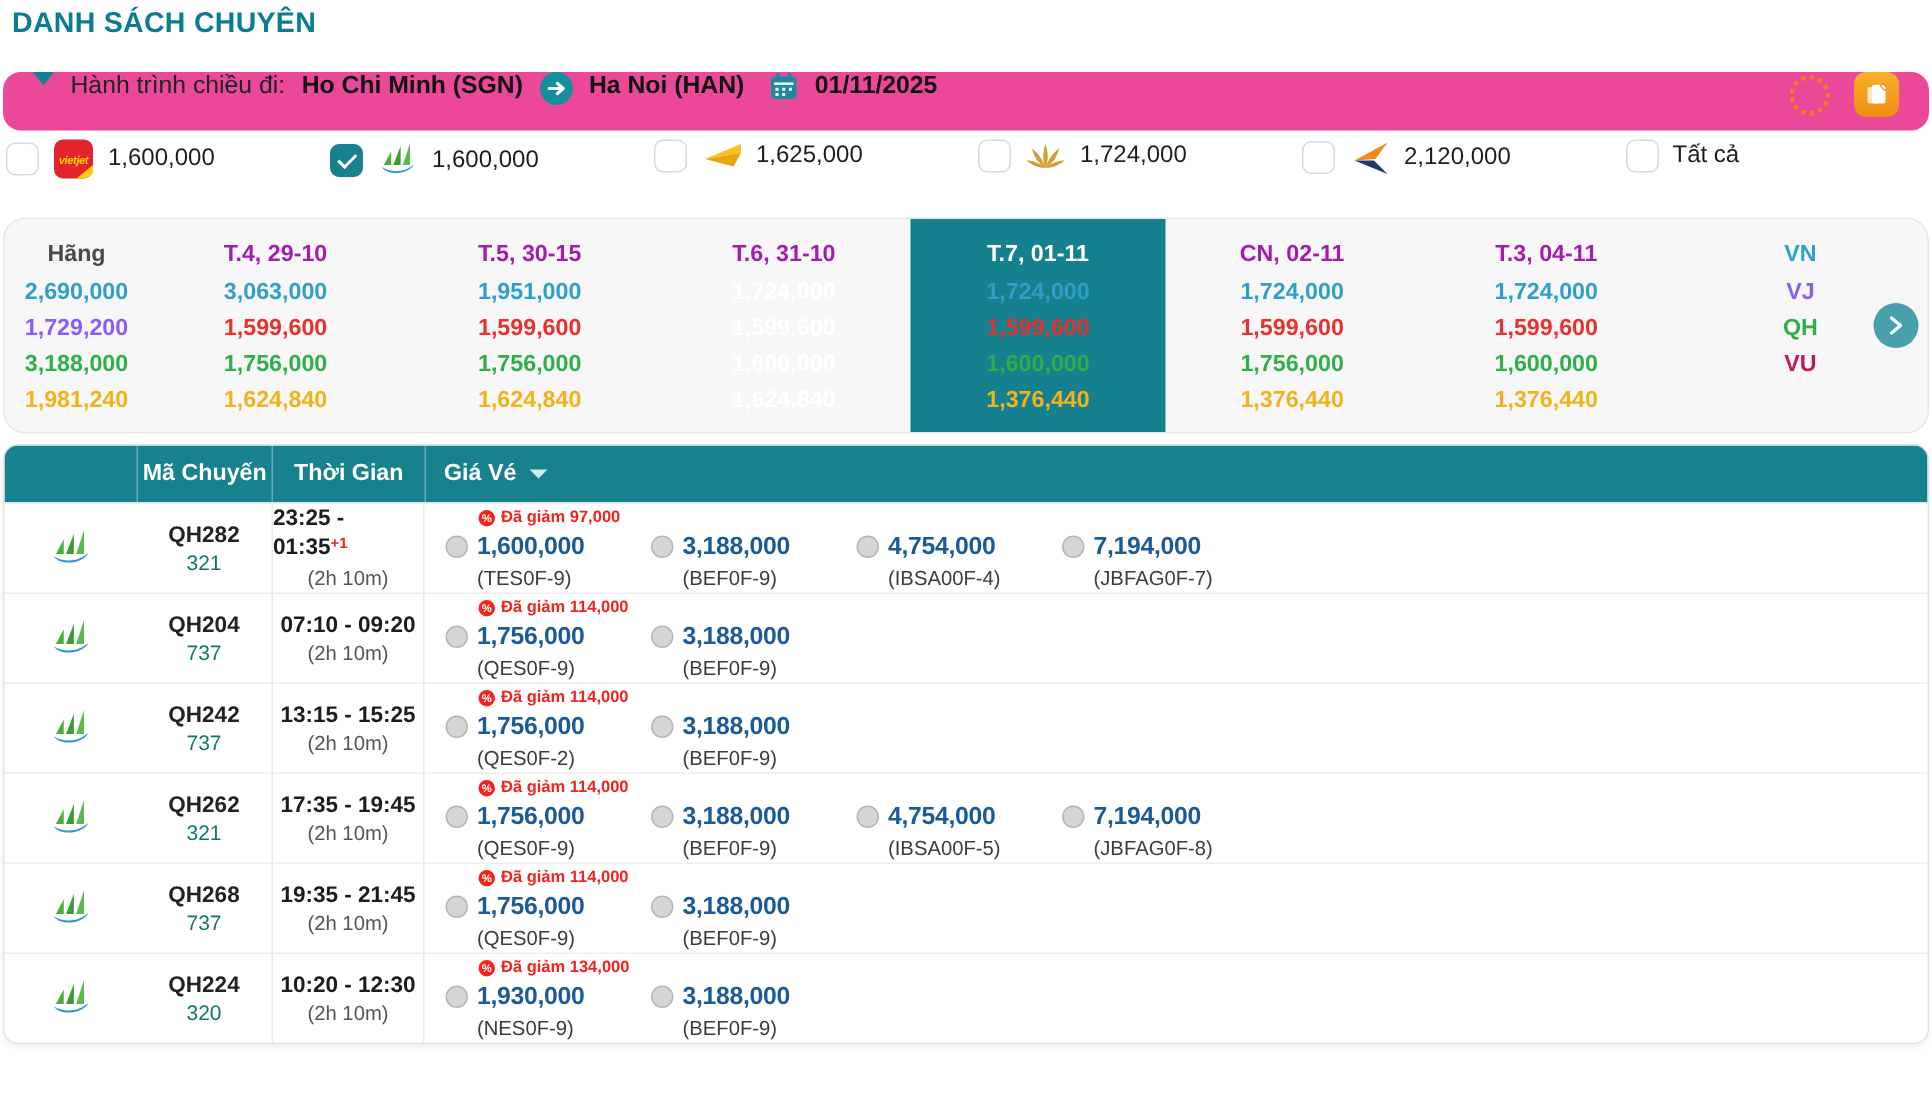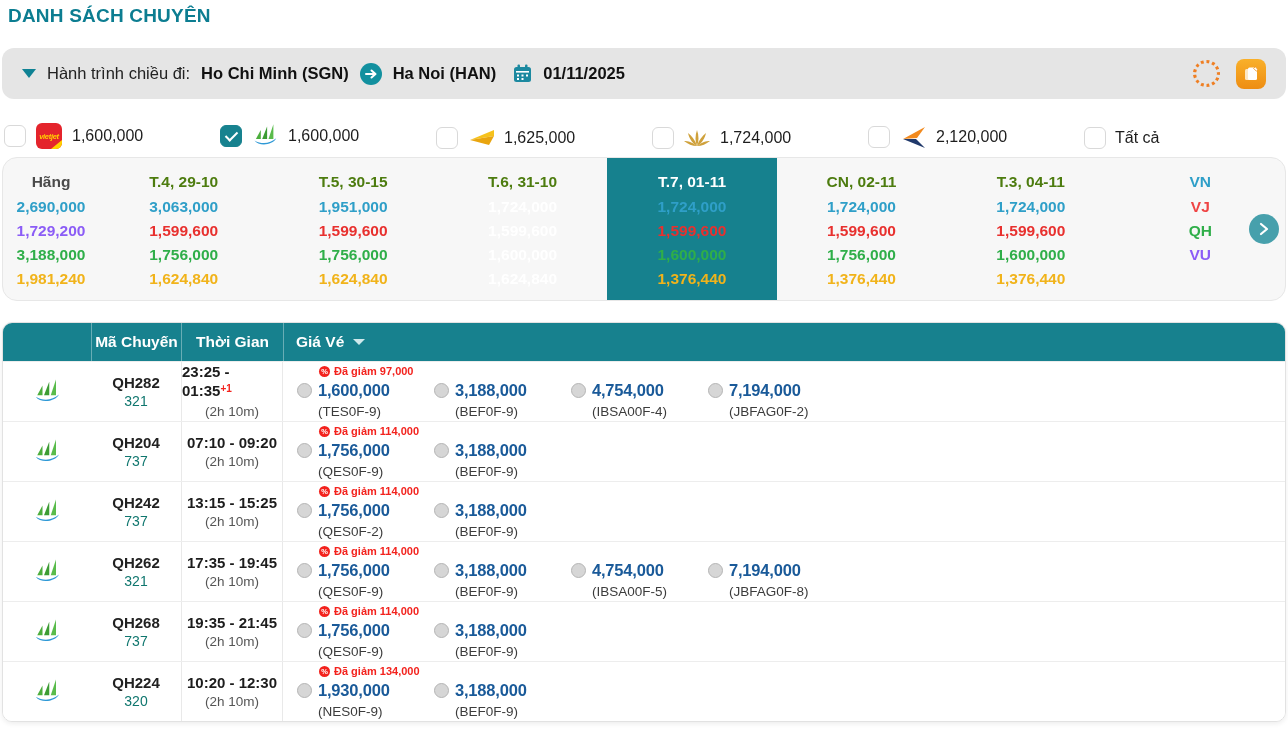--- a/index.html
+++ b/index.html
@@ -11,36 +11,36 @@
   .page{padding:0 2px;}
 
   
   .page-title{
     margin:4px 0 0 6px;height:24px;line-height:24px;
     font-size:19px;font-weight:bold;color:#0c7d91;letter-spacing:.2px;
   }
 
   
   .journey-bar{
-    margin-top:20px;height:51px;border-radius:12px;background:#e5e5e5;
-    display:flex;align-items:center;padding:0 20px;gap:11px;font-size:16.5px;
+    margin-top:20px;height:39px;border-radius:12px;background:#ec4899;
+    display:flex;align-items:flex-start;padding:0 20px;gap:11px;font-size:16.5px;
   }
   .caret-down{width:0;height:0;border-left:7px solid transparent;border-right:7px solid transparent;
     border-top:9px solid #0f8294;cursor:pointer;}
   .journey-strong{font-weight:600;color:#111;}
   .route-arrow{width:22px;height:22px;border-radius:50%;background:#12909f;display:flex;
     align-items:center;justify-content:center;flex:0 0 auto;}
   .cal-ic{display:flex;align-items:center;margin-left:6px;}
   .journey-right{margin-left:auto;display:flex;align-items:center;gap:16px;}
   .spinner{width:21px;height:21px;border-radius:50%;border:3px dotted #ef7f23;}
   .notes-btn{width:30px;height:30px;border-radius:8px;background:linear-gradient(180deg,#f9b02a,#ee8d12);
     display:flex;align-items:center;justify-content:center;cursor:pointer;}
 
   
-  .filter-row{margin-top:6px;height:44px;display:flex;align-items:flex-end;padding-left:2px;}
+  .filter-row{margin-top:6px;height:44px;display:flex;align-items:flex-start;padding-left:2px;}
   .filter-item{display:flex;align-items:center;gap:9px;width:216px;cursor:pointer;}
   .filter-item:last-child{width:auto;}
   .cb{width:22px;height:22px;border:1.5px solid #d9d9d9;border-radius:6px;background:#fff;
     box-sizing:border-box;flex:0 0 auto;position:relative;}
   .cb.checked{background:#17828f;border-color:#17828f;}
   .cb.checked::after{content:"";position:absolute;left:7px;top:3px;width:5px;height:10px;
     border:solid #fff;border-width:0 2.5px 2.5px 0;transform:rotate(45deg);}
   .logo-slot{width:28px;display:flex;justify-content:center;align-items:center;flex:0 0 auto;}
   .filter-label{font-size:16px;color:#1d1d1d;}
 
@@ -52,29 +52,29 @@
     border-bottom:9px solid #ffd100;border-left:11px solid transparent;}
 
   
   .fare-cal{margin-top:8px;height:144px;box-sizing:border-box;border:1px solid #e7e7e7;border-radius:15px;
     background:#f7f7f7;position:relative;}
   .cal-overlay{position:absolute;top:0;bottom:0;left:calc(96px + (100% - 96px)*3/7);
     width:calc((100% - 96px)/7);background:#16818e;}
   .cal-grid{position:relative;display:grid;grid-template-columns:96px repeat(7,1fr);
     grid-template-rows:27px repeat(4,24px);padding:10px 0;align-items:center;}
   .cal-cell{text-align:center;font-size:15.5px;font-weight:600;line-height:24px;}
-  .cal-h{color:#4d7c0f;cursor:pointer;}
+  .cal-h{color:#a21caf;cursor:pointer;}
   .cal-corner{color:#4a4a4a;}
   .cal-cell.sel{color:#fff !important;}
 
   .cal-next{position:absolute;right:6px;top:calc(50% - 15px);width:30px;height:30px;border-radius:50%;
     background:#47a0ac;display:flex;align-items:center;justify-content:center;cursor:pointer;}
 
   
-  .flight-table{margin-top:21px;border:1px solid #e2e2e2;border-radius:10px;overflow:hidden;
+  .flight-table{margin-top:7px;border:1px solid #e2e2e2;border-radius:10px;overflow:hidden;
     box-shadow:0 2px 5px rgba(0,0,0,.07);}
   .ft-header{height:38px;background:#17818e;display:grid;grid-template-columns:88px 90px 102px auto;
     align-items:center;color:#fff;font-size:15.5px;font-weight:bold;}
   .ft-h{display:flex;justify-content:center;align-items:center;height:100%;box-sizing:border-box;}
   .ft-h + .ft-h{border-left:1px solid rgba(255,255,255,.35);}
   .ft-h.price-h{justify-content:flex-start;padding-left:12px;gap:9px;cursor:pointer;}
   .sort-caret{width:0;height:0;border-left:6px solid transparent;border-right:6px solid transparent;
     border-top:6px solid #cfe9ec;}
 
   .frow{height:59px;display:grid;grid-template-columns:88px 90px 102px auto;align-items:stretch;
@@ -221,37 +221,37 @@
         <div class="cal-cell cal-h">CN, 02-11</div>
         <div class="cal-cell cal-h">T.3, 04-11</div>
         <div class="cal-cell cal-code" style="color: rgb(47, 159, 200);">VN</div>
         <div class="cal-cell cal-p" style="color: rgb(47, 159, 200);">2,690,000</div>
         <div class="cal-cell cal-p" style="color: rgb(47, 159, 200);">3,063,000</div>
         <div class="cal-cell cal-p" style="color: rgb(47, 159, 200);">1,951,000</div>
         <div class="cal-cell cal-p sel">1,724,000</div>
         <div class="cal-cell cal-p" style="color: rgb(47, 159, 200);">1,724,000</div>
         <div class="cal-cell cal-p" style="color: rgb(47, 159, 200);">1,724,000</div>
         <div class="cal-cell cal-p" style="color: rgb(47, 159, 200);">1,724,000</div>
-        <div class="cal-cell cal-code" style="color: #ef4444;">VJ</div>
+        <div class="cal-cell cal-code" style="color: #8b5cf6;">VJ</div>
         <div class="cal-cell cal-p" style="color: #8b5cf6;">1,729,200</div>
         <div class="cal-cell cal-p" style="color: rgb(232, 48, 46);">1,599,600</div>
         <div class="cal-cell cal-p" style="color: rgb(232, 48, 46);">1,599,600</div>
         <div class="cal-cell cal-p sel">1,599,600</div>
         <div class="cal-cell cal-p" style="color: rgb(232, 48, 46);">1,599,600</div>
         <div class="cal-cell cal-p" style="color: rgb(232, 48, 46);">1,599,600</div>
         <div class="cal-cell cal-p" style="color: rgb(232, 48, 46);">1,599,600</div>
         <div class="cal-cell cal-code" style="color: rgb(47, 174, 73);">QH</div>
         <div class="cal-cell cal-p" style="color: rgb(47, 174, 73);">3,188,000</div>
         <div class="cal-cell cal-p" style="color: rgb(47, 174, 73);">1,756,000</div>
         <div class="cal-cell cal-p" style="color: rgb(47, 174, 73);">1,756,000</div>
         <div class="cal-cell cal-p sel">1,600,000</div>
         <div class="cal-cell cal-p" style="color: rgb(47, 174, 73);">1,600,000</div>
         <div class="cal-cell cal-p" style="color: rgb(47, 174, 73);">1,756,000</div>
         <div class="cal-cell cal-p" style="color: rgb(47, 174, 73);">1,600,000</div>
-        <div class="cal-cell cal-code" style="color: #8b5cf6;">VU</div>
+        <div class="cal-cell cal-code" style="color: #be185d;">VU</div>
         <div class="cal-cell cal-p" style="color: rgb(241, 179, 26);">1,981,240</div>
         <div class="cal-cell cal-p" style="color: rgb(241, 179, 26);">1,624,840</div>
         <div class="cal-cell cal-p" style="color: rgb(241, 179, 26);">1,624,840</div>
         <div class="cal-cell cal-p sel">1,624,840</div>
         <div class="cal-cell cal-p" style="color: rgb(241, 179, 26);">1,376,440</div>
         <div class="cal-cell cal-p" style="color: rgb(241, 179, 26);">1,376,440</div>
         <div class="cal-cell cal-p" style="color: rgb(241, 179, 26);">1,376,440</div>
       </div>
     <div class="cal-next">
       <svg width="12" height="14" viewBox="0 0 12 14">
@@ -324,21 +324,21 @@
   </div>
             <div class="fare">
     <div class="disc empty">
       <span class="disc-ic">%</span>
       <span class="disc-t"></span>
     </div>
     <div class="prow">
       <span class="radio"></span>
       <span class="price">7,194,000</span>
     </div>
-    <div class="fclass">(JBFAG0F-2)</div>
+    <div class="fclass">(JBFAG0F-7)</div>
   </div>
           </div>
   </div>
         <div class="frow">
     <div class="c-logo">
             <svg width="30" height="27" viewBox="0 0 40 34">
     <path d="M7 22 L14 9 L14 22 Z" fill="#4cae3c"></path>
     <path d="M16 22 L23 4 L23 22 Z" fill="#3c9c33"></path>
     <path d="M25 22 L32 1 L32 22 Z" fill="#59bb4b"></path>
     <path d="M5 24 C15 30 27 29 36 21 C31 31 11 33 5 24 Z" fill="#2f99d6"></path>

